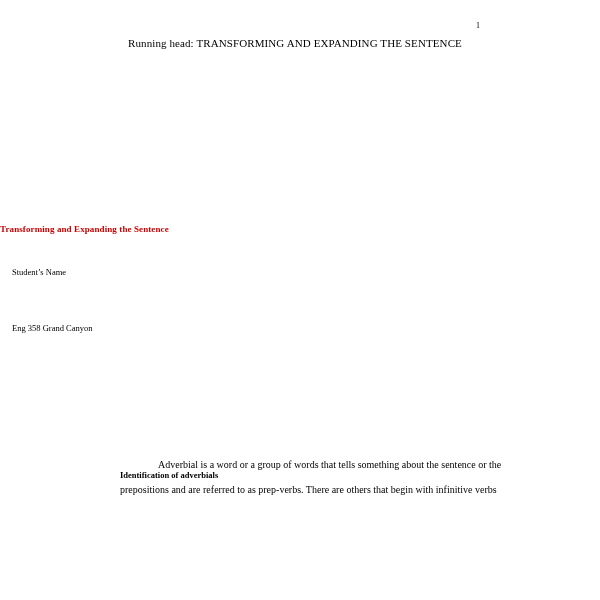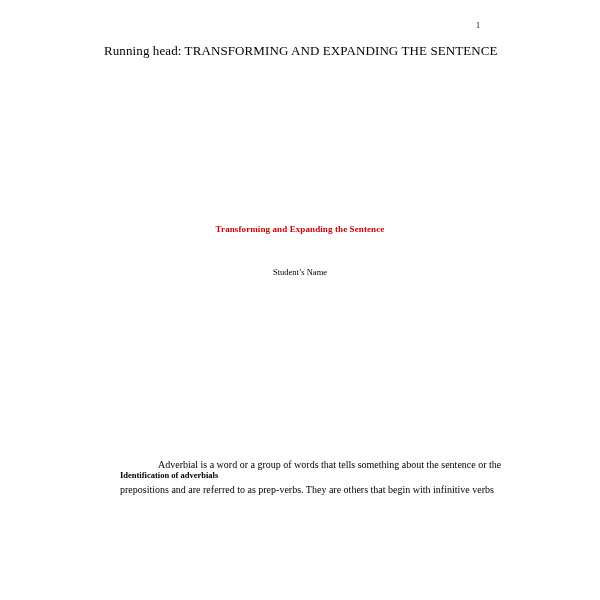--- a/index.html
+++ b/index.html
@@ -25,33 +25,31 @@
     position: absolute;
     top: 22px;
     right: 120px;
     font-size: 8px;
     line-height: 1;
     color: #000;
   }
   .running-head {
     position: absolute;
     top: 37px;
-    left: 104px;
-    font-size: 13px;
+    left: 128px;
+    font-size: 11px;
     letter-spacing: 0.1px;
     white-space: nowrap;
     color: #000;
-    margin-top: 6px;
   }
   .title-block {
     position: absolute;
     top: 224px;
     left: 0;
     width: 600px;
-    text-align: center;
   }
   .doc-title {
     font-size: 9px;
     font-weight: bold;
     color: #cc0000;
     letter-spacing: 0.1px;
     margin: 0;
   }
   .byline {
     font-size: 8.5px;
@@ -96,23 +94,24 @@
 
   <div class="page-number">1</div>
 
   <div class="running-head">Running head: TRANSFORMING AND EXPANDING THE SENTENCE</div>
 
   <div class="title-block">
     <p class="doc-title">Transforming and Expanding the Sentence</p>
     <div class="gap-1"></div>
     <p class="byline">Student’s Name</p>
     <div class="gap-2"></div>
+    <p class="byline">Eng 358 Grand Canyon</p>
     <div class="gap-3"></div>
   </div>
 
   <div class="section-heading">Identification of adverbials</div>
 
   <div class="body-block">
     <div class="body-line"><span class="indent"></span><span>Adverbial is a word or a group of words that tells something about the sentence or the</span></div>
-    <div class="body-line"><span>prepositions and are referred to as prep-verbs. They are others that begin with infinitive verbs</span></div>
+    <div class="body-line"><span>prepositions and are referred to as prep-verbs. There are others that begin with infinitive verbs</span></div>
   </div>
 
 </div>
 
 </body></html>

